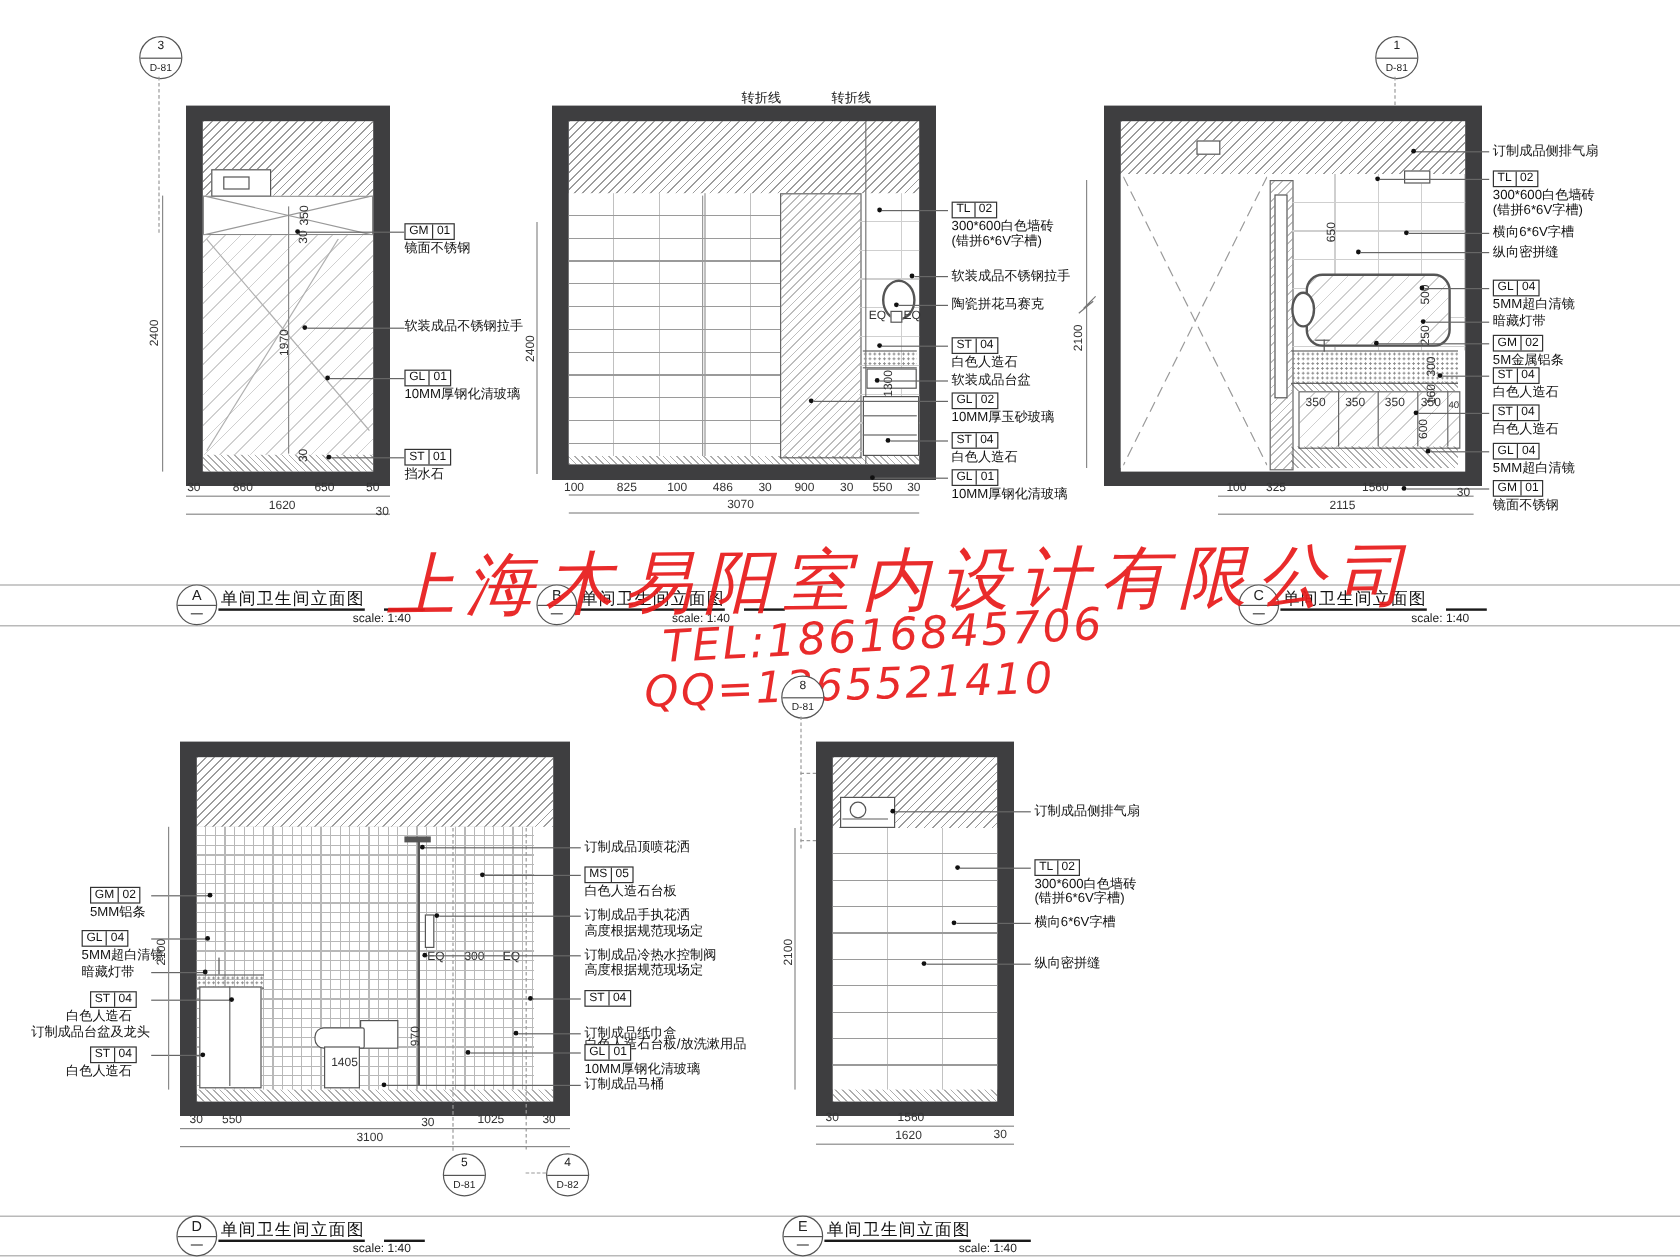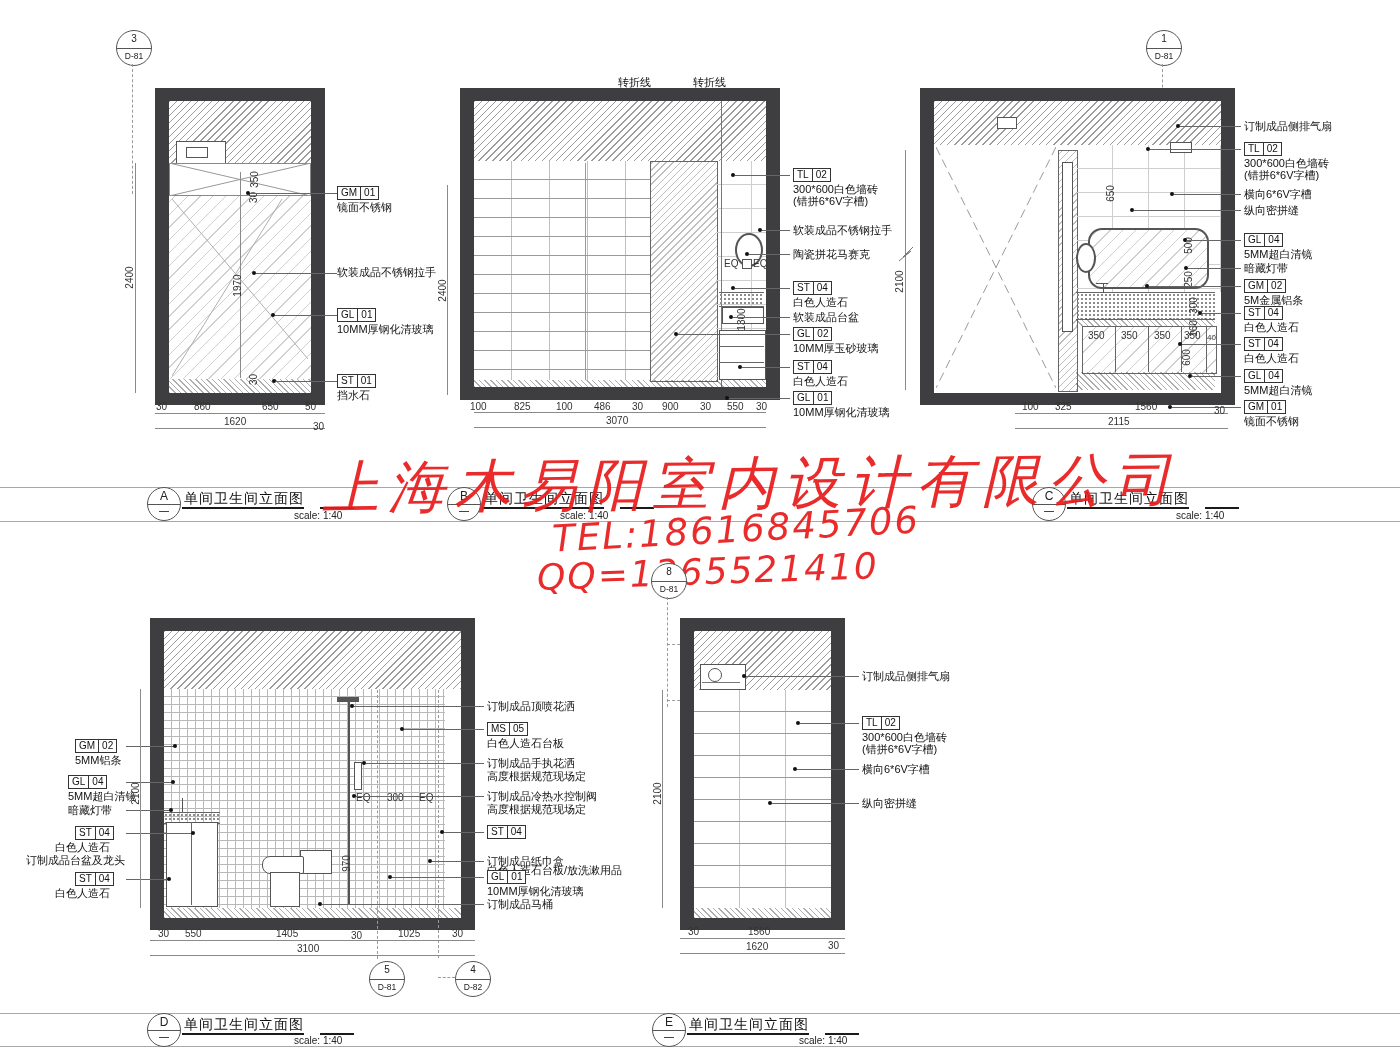--- a/index.html
+++ b/index.html
@@ -482,21 +482,21 @@
 
   <div class="dot" style="left:318px;top:902px"></div>
   <div class="ld" style="left:322px;top:904px;width:162px"></div>
   <div class="lbl" style="left:487px;top:898px">订制成品马桶</div>
 
   <div class="linev" style="left:140px;top:689px;height:219px"></div>
   <div class="dim rot" style="left:124px;top:788px">2100</div>
   <div class="lineh" style="left:150px;top:940px;width:325px"></div>
   <div class="dim" style="left:158px;top:928px">30</div>
   <div class="dim" style="left:185px;top:928px">550</div>
-  <div class="dim" style="left:276px;top:928px">1405</div>
+  <div class="dim" style="left:276px;top:880px">1405</div>
   <div class="dim" style="left:351px;top:930px">30</div>
   <div class="dim" style="left:398px;top:928px">1025</div>
   <div class="dim" style="left:452px;top:928px">30</div>
   <div class="lineh" style="left:150px;top:955px;width:325px"></div>
   <div class="dim" style="left:297px;top:943px">3100</div>
   <div class="refc" style="left:369px;top:961px">
     <div class="rt">5</div>
     <div class="rb">D-81</div>
   </div>
   <div class="refc" style="left:455px;top:961px">

